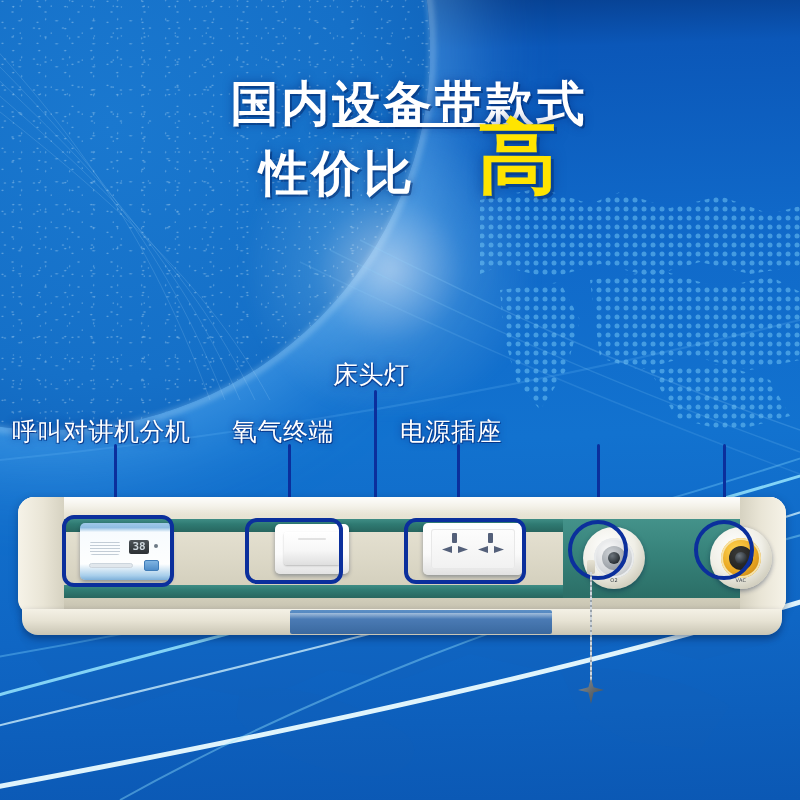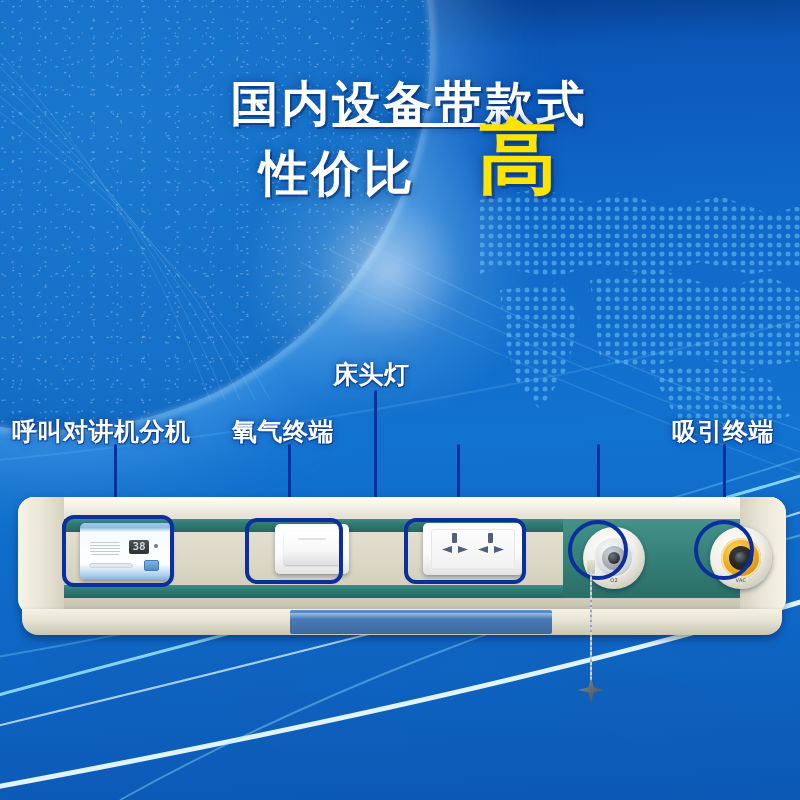--- a/index.html
+++ b/index.html
@@ -95,21 +95,21 @@
   }
   .hl-big {
     color: #ffe400; font-size: 80px; font-weight: bold; line-height: .8;
     position: relative; top: -22px;
     text-shadow: 0 0 14px rgba(0,40,120,.55), 3px 3px 0 rgba(3,45,110,.45);
   }
 
   
   .label {
     position: absolute;
-    font-size: 25px; font-weight: bold; color: #ffffff; white-space: nowrap;
+    font-size: 25px; font-weight: normal; color: #ffffff; white-space: nowrap;
     letter-spacing: 0.5px;
     text-shadow:
       0 0 7px rgba(10,60,150,.9),
       1px 1px 0 rgba(6,50,130,.85),
       -1px 1px 0 rgba(6,50,130,.55);
   }
   .lead {
     position: absolute; width: 3px; background: #0b2f9c; border-radius: 2px;
   }
 
@@ -324,21 +324,21 @@
     <div class="hl-line1"><span>国内</span><span class="y">设备带</span><span>款式</span></div>
     <div class="hl-line2">
       <span>性价比</span>
       <span class="hl-big">高</span>
     </div>
   </div>
 
   <div class="label" style="left:12px; top:415px;">呼叫对讲机分机</div>
   <div class="label" style="left:333px; top:358px;">床头灯</div>
   <div class="label" style="left:232px; top:415px;">氧气终端</div>
-  <div class="label" style="left:672px; top:415px;">吸引终端</div>
+  <div class="label" style="left:400px; top:415px;">电源插座</div>
 
   <div class="lead" style="left:114px; top:444px; height:76px;"></div>
   <div class="lead" style="left:374px; top:390px; height:228px;"></div>
   <div class="lead" style="left:288px; top:444px; height:76px;"></div>
   <div class="lead" style="left:457px; top:444px; height:76px;"></div>
   <div class="lead" style="left:597px; top:444px; height:84px;"></div>
   <div class="lead" style="left:723px; top:444px; height:84px;"></div>
 
   <div class="panel-wrap">
     <div class="panel">

